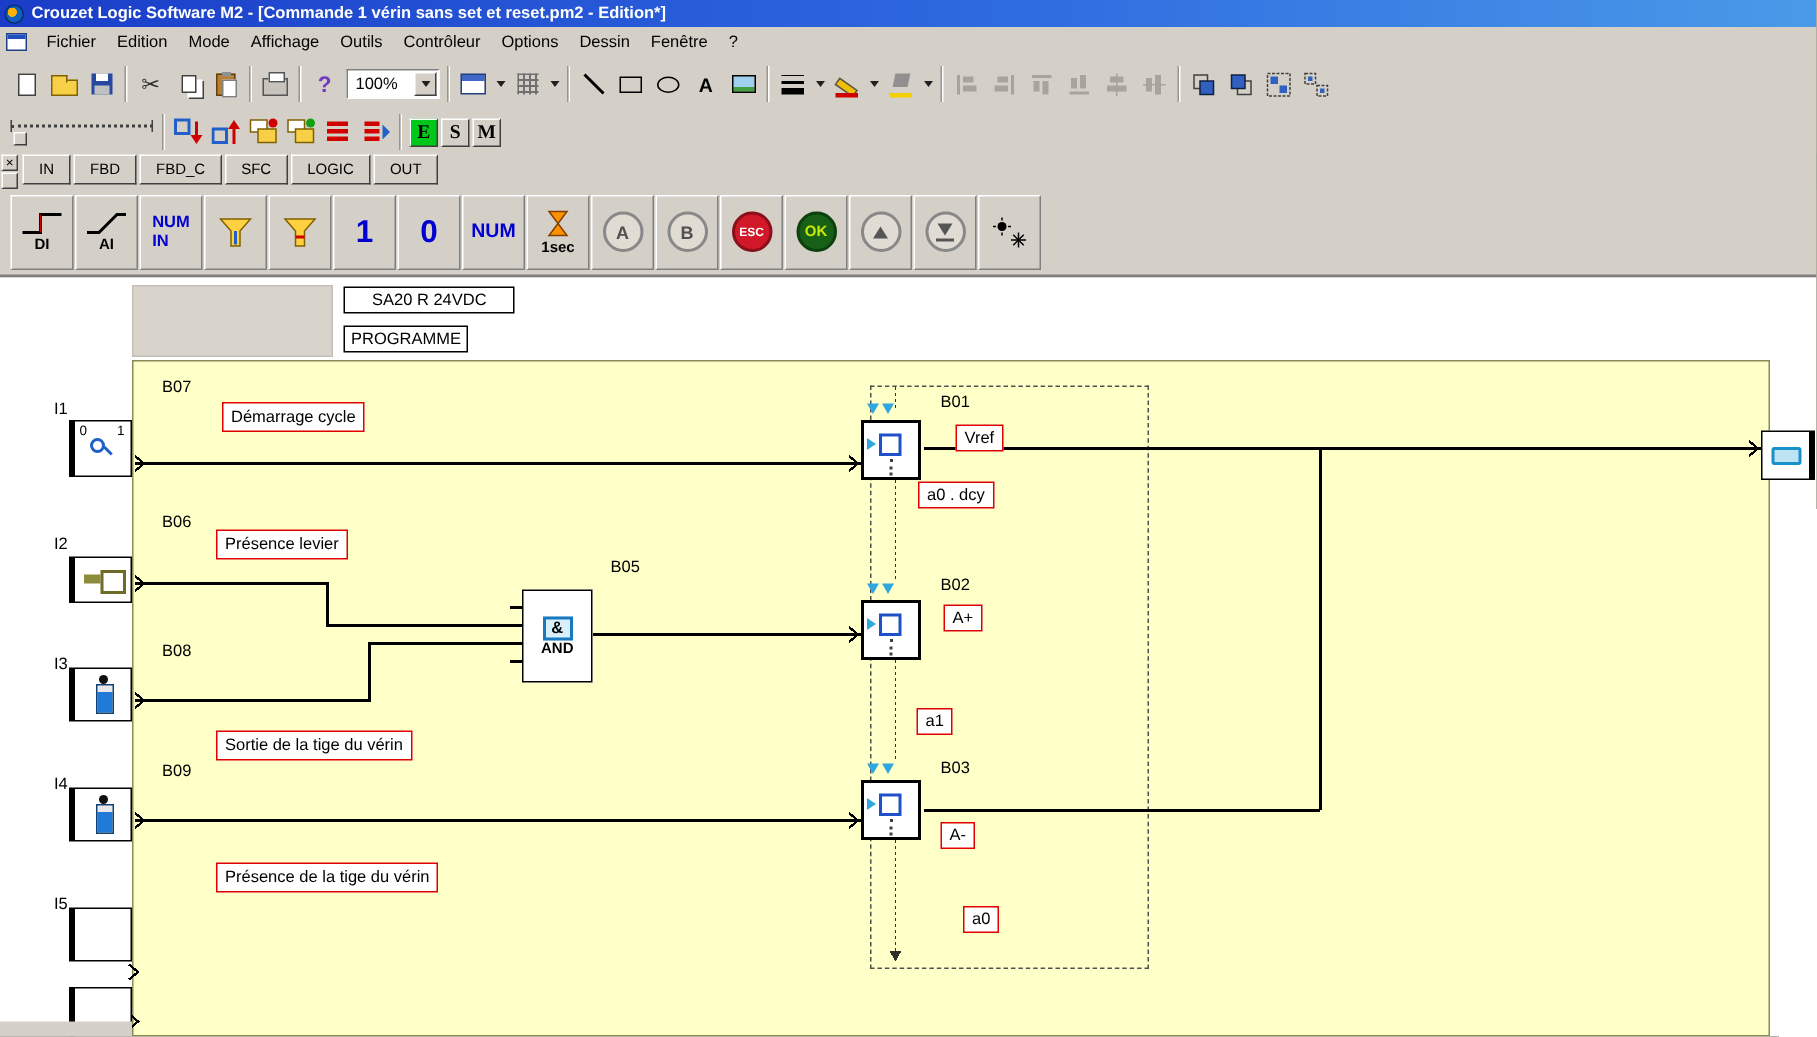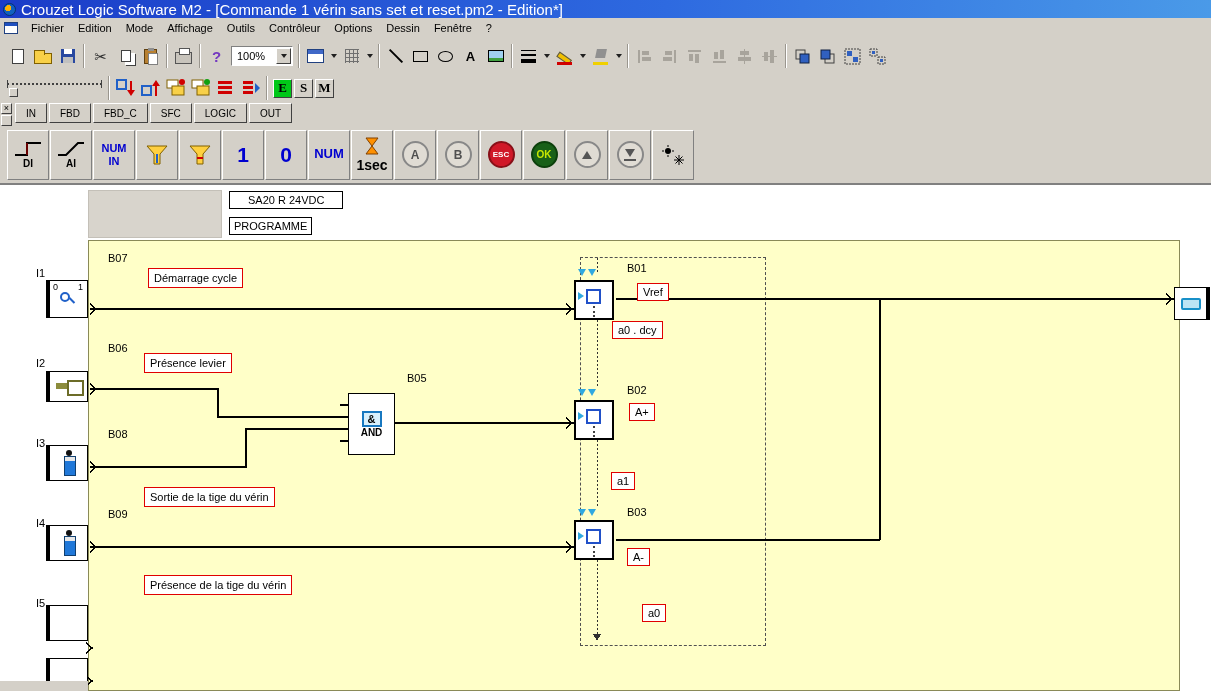--- a/index.html
+++ b/index.html
@@ -6,21 +6,21 @@
   *{box-sizing:border-box;margin:0;padding:0}
   html,body{background:#808080}
   .app{position:relative;width:1211px;height:691px;background:#d4d0c8;overflow:hidden;
        font-family:"Liberation Sans",sans-serif;font-size:11px;color:#000;user-select:none}
 
   
   .titlebar{position:absolute;top:0;left:0;width:100%;height:18px;display:flex;align-items:center;
     background:linear-gradient(90deg,#1a3cc8 0%,#2e6ae0 55%,#4a9ae8 100%);padding-left:3px}
   .app-icon{width:13px;height:13px;margin-right:5px;border-radius:50%;flex:none;
     background:radial-gradient(circle at 38% 38%,#ffb000 0 31%,#1060c0 33%);border:1px solid #06306c}
-  .title-text{color:#fff;font-weight:normal;font-size:15px;white-space:nowrap}
+  .title-text{color:#fff;font-weight:bold;font-size:11px;white-space:nowrap}
 
   
   .menubar{position:absolute;top:18px;left:0;width:100%;height:20px;background:#d4d0c8;display:flex;align-items:center}
   .mdi-icon{width:14px;height:12px;margin:0 6px 0 4px;background:#fff;border:1px solid #204080;position:relative;flex:none}
   .mdi-icon::before{content:"";position:absolute;left:0;top:0;right:0;height:3px;background:#2050c0}
   .menu-item{padding:3px 7px;white-space:nowrap;cursor:default}
 
   
   .tb{position:absolute;left:0;width:100%;background:#d4d0c8;display:flex;align-items:center}
   #tb1{top:38px;height:36px;padding-left:5px}
@@ -82,21 +82,21 @@
     font-size:9px;line-height:8px;text-align:center;overflow:hidden}
   .tab{height:20px;padding:4px 10px 0;background:#d4d0c8;border:1px solid;border-color:#fff #404040 #404040 #fff;
     margin-right:2px;font-size:10px;white-space:nowrap;flex:none}
 
   
   .palette{position:absolute;top:126px;left:0;width:100%;height:59px;background:#d4d0c8;
     border-bottom:2px solid #808080;display:flex;align-items:center;padding-left:7px}
   .pbtn{width:42px;height:50px;margin-right:1px;background:#d4d0c8;border:1px solid;border-color:#fff #808080 #808080 #fff;
     display:flex;flex-direction:column;align-items:center;justify-content:center;flex:none;position:relative;overflow:hidden}
   .plab{font-weight:bold;font-size:10px;margin-top:1px}
-  .pblue{color:#0000d0;font-weight:bold;font-size:11px;text-align:center;white-space:pre-line;line-height:1.1}
+  .pblue{color:#0000d0;font-weight:bold;font-size:11px;white-space:pre-line;line-height:1.1}
   .pbig{color:#0000d0;font-weight:bold;font-size:21px}
   .circ{width:27px;height:27px;border-radius:50%;border:2px solid #888;background:#e0dcd4;
     display:flex;align-items:center;justify-content:center;font-weight:bold;color:#505050;font-size:12px}
   .circ.esc{background:#d01828;border-color:#881018;color:#fff;font-size:8px}
   .circ.ok{background:#186018;border-color:#0c400c;color:#c8e800;font-size:10px}
   .tri-up{width:0;height:0;border-left:5px solid transparent;border-right:5px solid transparent;border-bottom:8px solid #555}
   .tri-dn{width:0;height:0;border-left:5px solid transparent;border-right:5px solid transparent;border-top:8px solid #555}
   .under{width:12px;height:2px;background:#555;margin-top:2px}
 
   
@@ -453,21 +453,21 @@
     <div class="pbtn">
       <span class="pbig">0</span>
     </div>
     <div class="pbtn">
       <span class="pblue" style="font-size:13px">NUM</span>
     </div>
     <div class="pbtn">
       <svg width="20" height="20">
           <path d="M4 2 H16 L10 10 L16 18 H4 L10 10 Z" fill="#ff9000" stroke="#804000"></path>
         </svg>
-      <span class="plab" style="font-size:14px">1sec</span>
+      <span class="plab" style="font-size:10px">1sec</span>
     </div>
     <div class="pbtn">
       <div class="circ">A</div>
     </div>
     <div class="pbtn">
       <div class="circ">B</div>
     </div>
     <div class="pbtn">
       <div class="circ esc">ESC</div>
     </div>

